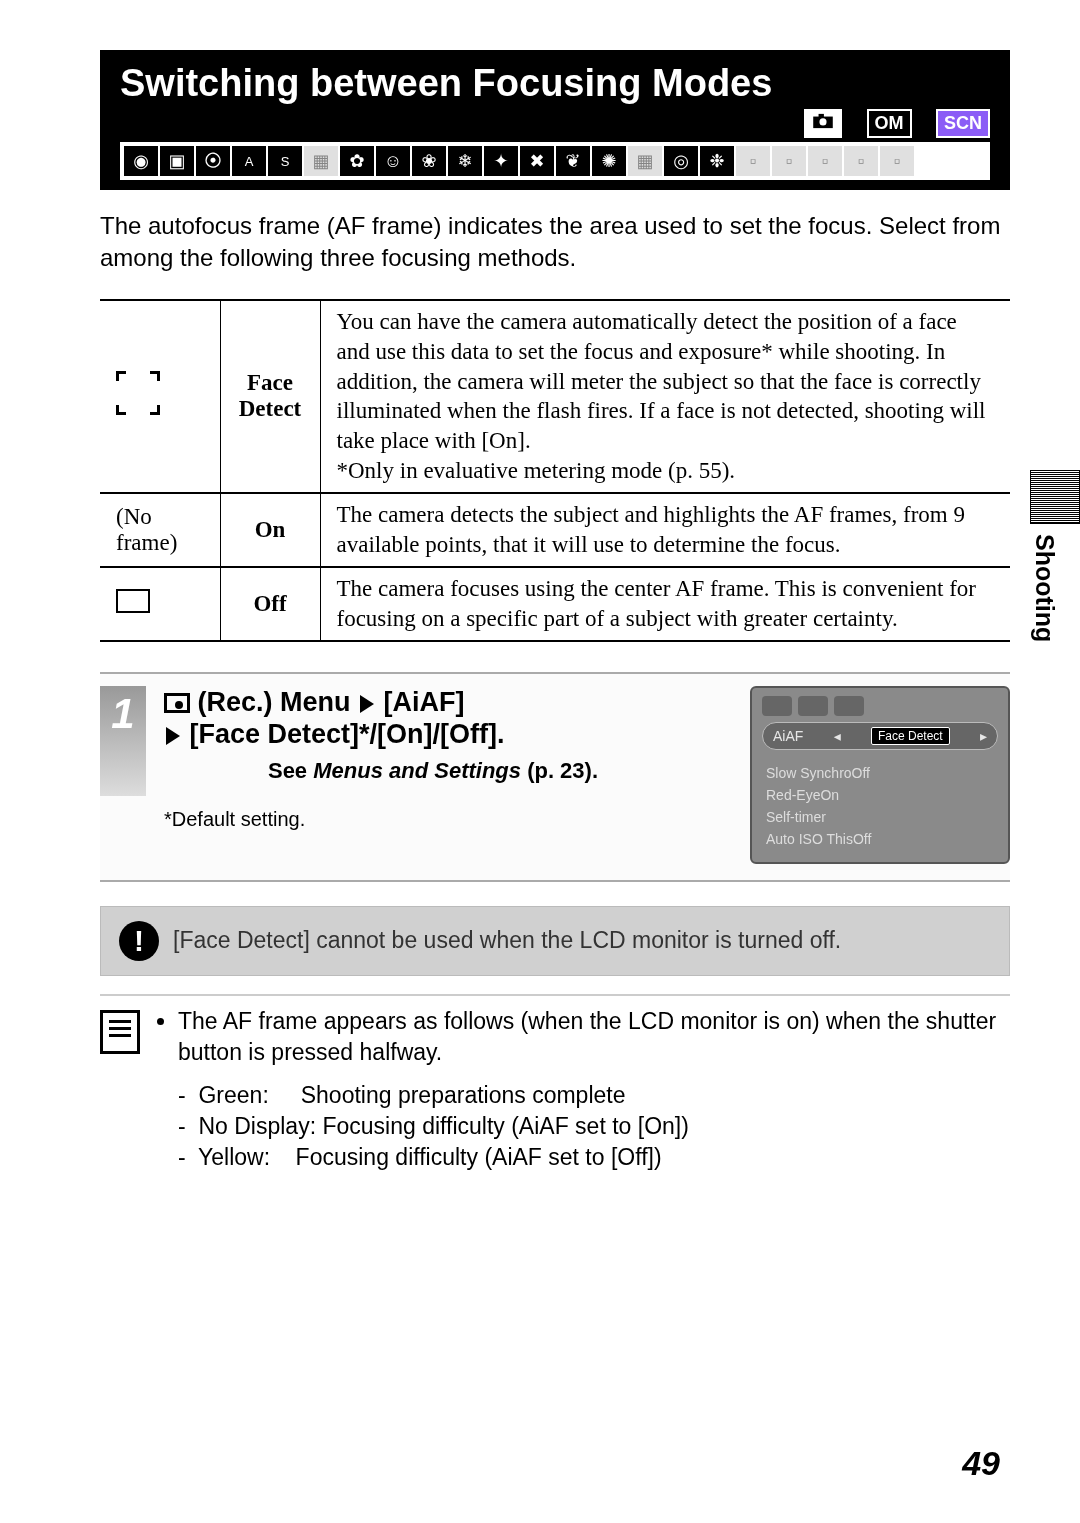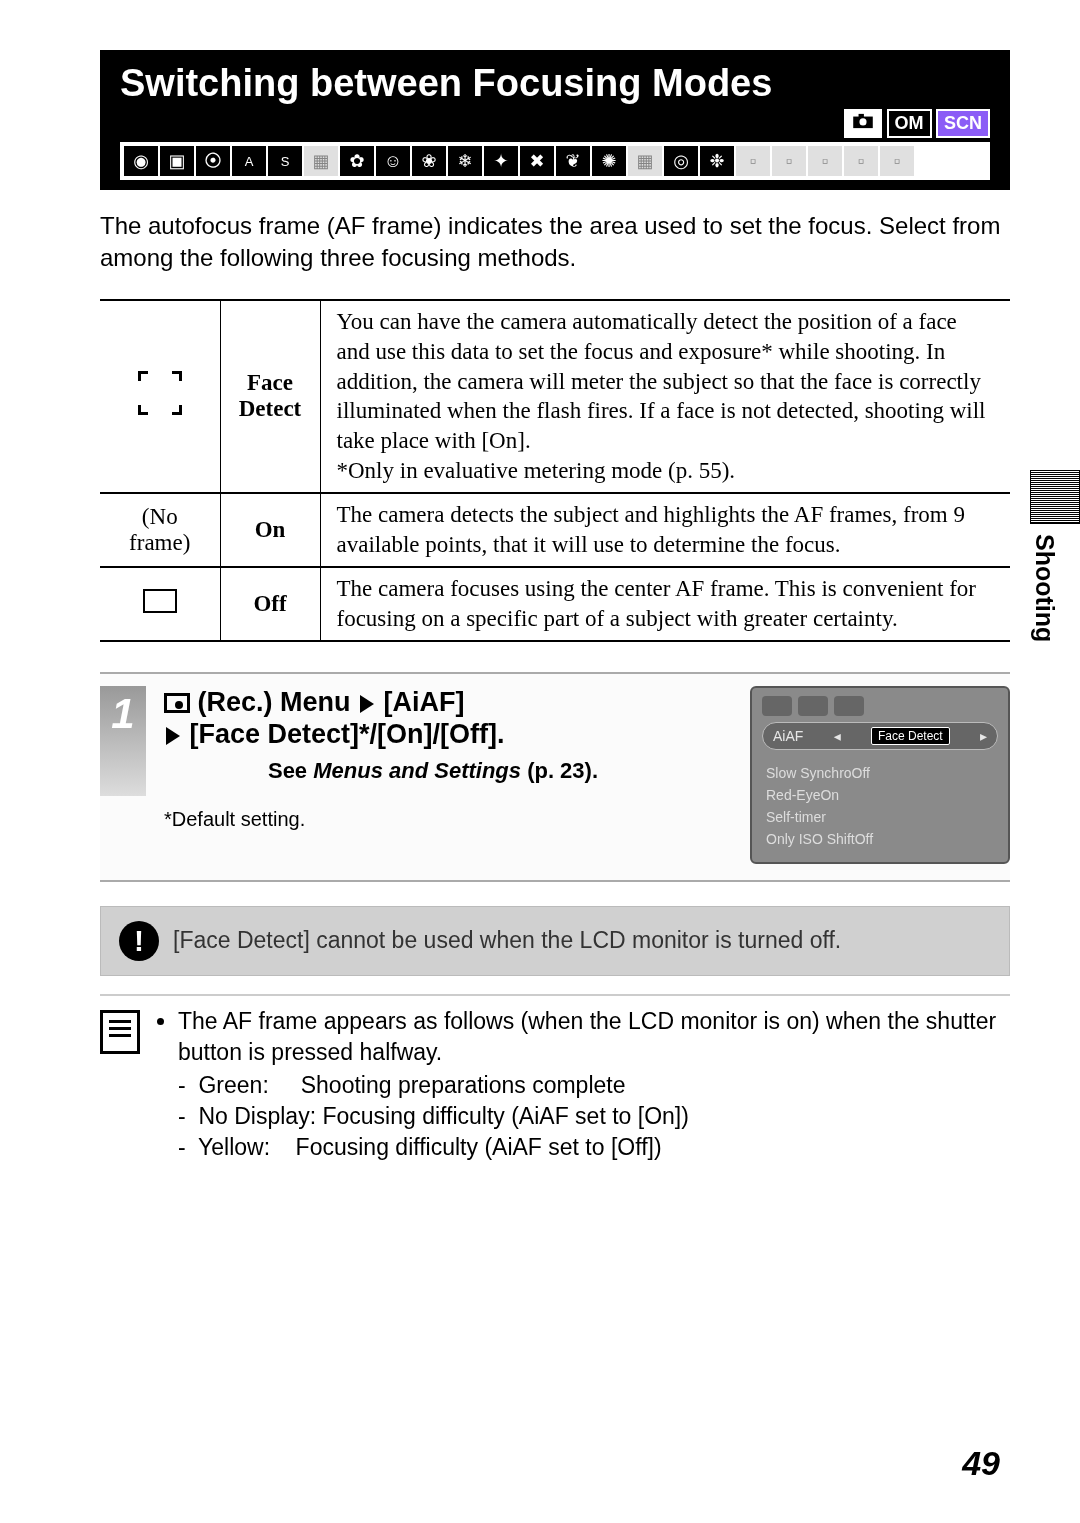--- a/index.html
+++ b/index.html
@@ -31,21 +31,21 @@
   .mode-badges {
     text-align: right;
     margin-top: 4px;
   }
   .mode-badge {
     display: inline-block;
     background: #fff;
     color: #000;
     border: 2px solid #fff;
     padding: 2px 6px;
-    margin-left: 0;
+    margin-left: 20px;
     font-size: 18px;
     font-weight: bold;
     vertical-align: middle;
   }
   .mode-badge.scn { background: #8b5cf6; color: #fff; }
   .mode-badge .cam-svg { width: 22px; height: 16px; }
   .icon-strip {
     background: #fff;
     border-top: 2px solid #000;
     border-bottom: 2px solid #000;
@@ -79,21 +79,21 @@
     font-size: 23px;
     margin-bottom: 30px;
   }
   table.focus-table td {
     border-top: 2px solid #000;
     border-bottom: 2px solid #000;
     padding: 6px 16px;
     vertical-align: middle;
     font-family: Liberation Serif, serif;
   }
-  table.focus-table td.col-icon { width: 120px; text-align: center; border-right: 1px solid #000; }
+  table.focus-table td.col-icon { width: 120px; border-right: 1px solid #000; }
   table.focus-table td.col-name { width: 100px; text-align: center; font-weight: bold; border-right: 1px solid #000; }
   table.focus-table td.col-desc { line-height: 1.3; }
   .face-frame {
     display: inline-block;
     position: relative;
     width: 44px; height: 44px;
   }
   .face-frame span { position: absolute; width: 10px; height: 10px; border-color:#000; border-style: solid; }
   .face-frame .tl { top:0; left:0; border-width: 3px 0 0 3px; }
   .face-frame .tr { top:0; right:0; border-width: 3px 3px 0 0; }
@@ -221,21 +221,21 @@
     border: 3px solid #000;
     position: relative;
     margin-top: 4px;
   }
   .memo-icon::before {
     content:''; position:absolute;
     left:6px; right:6px; top:7px; height:3px; background:#000;
     box-shadow: 0 7px 0 #000, 0 14px 0 #000;
   }
   .memo-text ul { margin: 0; padding-left: 24px; }
-  .memo-text li.bullet { list-style: disc; margin-bottom: 2px; }
+  .memo-text li.bullet { list-style: disc; margin-bottom: 12px; }
   .memo-text li.dash { list-style: none; position: relative; padding-left: 0; }
   .memo-text li.dash::before { content: '-  '; }
   .side-tab {
     position: absolute;
     right: 0;
     top: 470px;
     width: 50px;
   }
   .side-tab .block {
     width: 50px; height: 54px;
@@ -362,21 +362,21 @@
       </div>
       <div class="row">
         <span>Red-Eye</span>
         <span>On</span>
       </div>
       <div class="row">
         <span>Self-timer</span>
         <span></span>
       </div>
       <div class="row">
-        <span>Only ISO Shift</span>
+        <span>Auto ISO This</span>
         <span>Off</span>
       </div>
     </div>
   </div>
 
   <div class="note-box">
     <div class="excl-icon">!</div>
     <div>[Face Detect] cannot be used when the LCD monitor is turned off.</div>
   </div>
 

